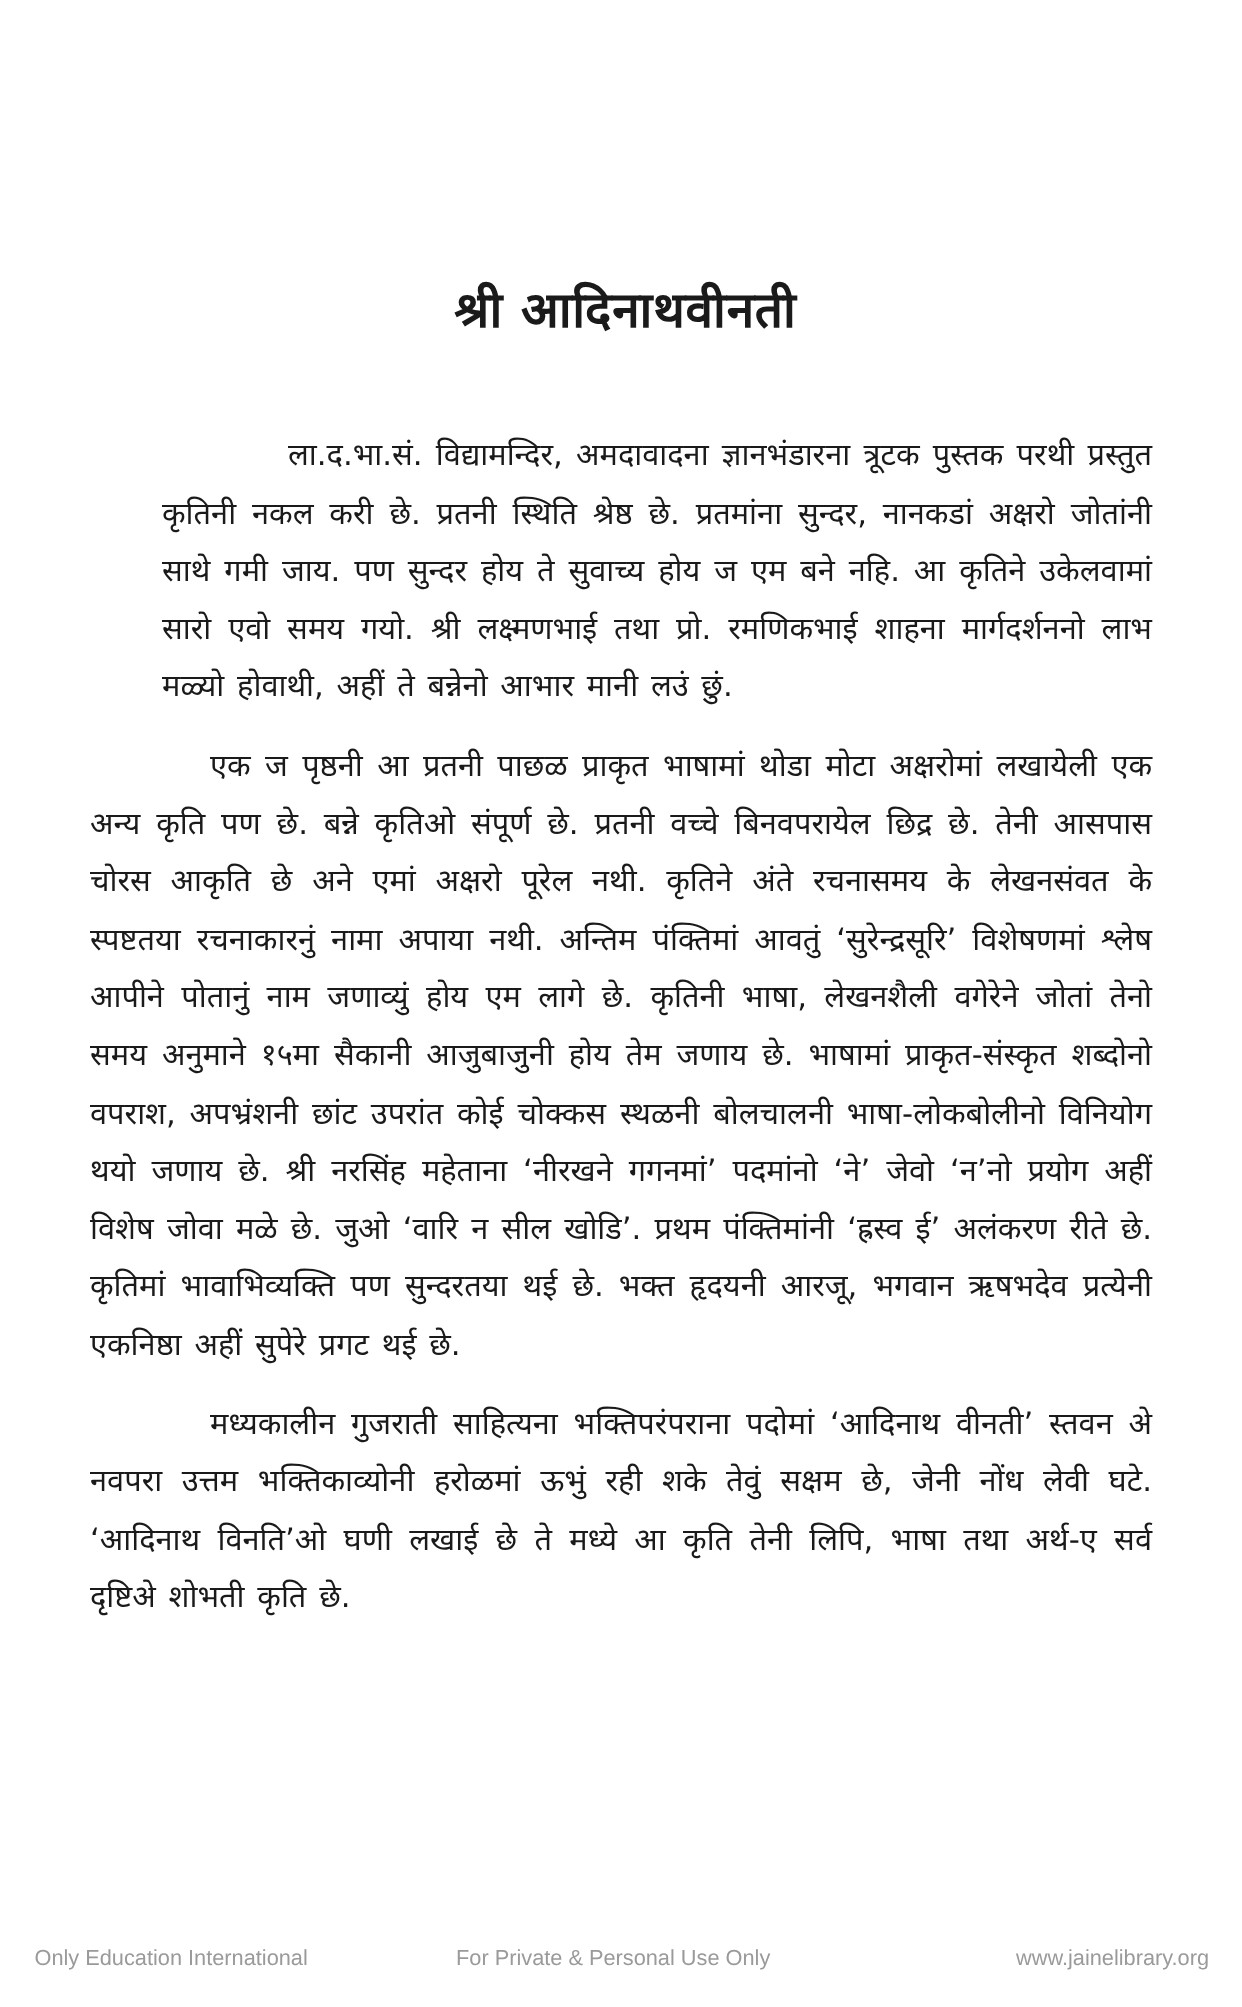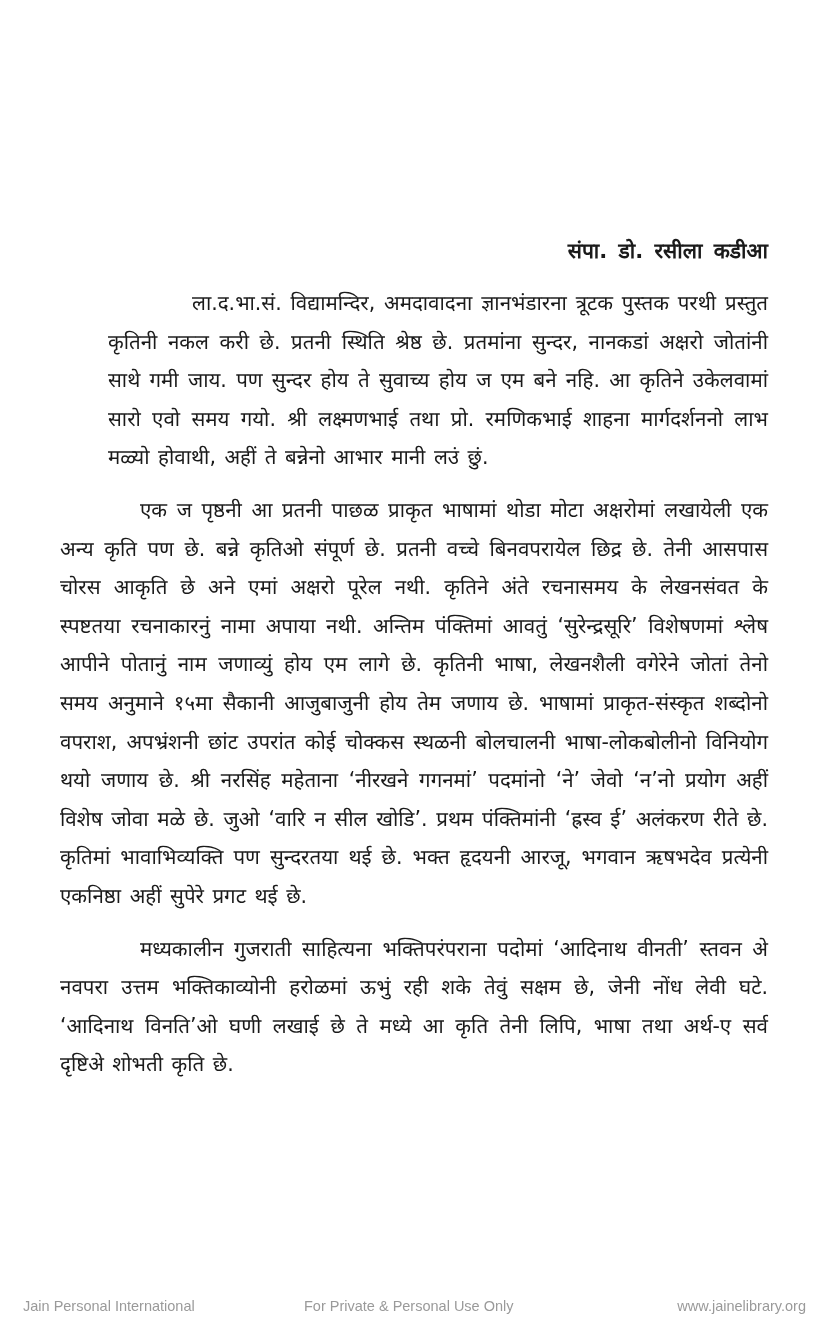--- a/index.html
+++ b/index.html
@@ -74,28 +74,28 @@
     }
     .footer .f-left { left: 23px; }
     .footer .f-center { left: 304px; }
     .footer .f-right { right: 22px; }
   </style>
 </head>
 <body>
 
 <div class="page">
 
+  <h1 class="title">श्री आदिनाथवीनती</h1>
 
-  <p class="editor">संपा. डो. रसीला कडीआ</p>
 
   <div class="body-text">
     <p class="para p1">ला.द.भा.सं. विद्यामन्दिर, अमदावादना ज्ञानभंडारना त्रूटक पुस्तक परथी प्रस्तुत कृतिनी नकल करी छे. प्रतनी स्थिति श्रेष्ठ छे. प्रतमांना सुन्दर, नानकडां अक्षरो जोतांनी साथे गमी जाय. पण सुन्दर होय ते सुवाच्य होय ज एम बने नहि. आ कृतिने उकेलवामां सारो एवो समय गयो. श्री लक्ष्मणभाई तथा प्रो. रमणिकभाई शाहना मार्गदर्शननो लाभ मळ्यो होवाथी, अहीं ते बन्नेनो आभार मानी लउं छुं.</p>
     <p class="para p2">एक ज पृष्ठनी आ प्रतनी पाछळ प्राकृत भाषामां थोडा मोटा अक्षरोमां लखायेली एक अन्य कृति पण छे. बन्ने कृतिओ संपूर्ण छे. प्रतनी वच्चे बिनवपरायेल छिद्र छे. तेनी आसपास चोरस आकृति छे अने एमां अक्षरो पूरेल नथी. कृतिने अंते रचनासमय के लेखनसंवत के स्पष्टतया रचनाकारनुं नामा अपाया नथी. अन्तिम पंक्तिमां आवतुं ‘सुरेन्द्रसूरि’ विशेषणमां श्लेष आपीने पोतानुं नाम जणाव्युं होय एम लागे छे. कृतिनी भाषा, लेखनशैली वगेरेने जोतां तेनो समय अनुमाने १५मा सैकानी आजुबाजुनी होय तेम जणाय छे. भाषामां प्राकृत-संस्कृत शब्दोनो वपराश, अपभ्रंशनी छांट उपरांत कोई चोक्कस स्थळनी बोलचालनी भाषा-लोकबोलीनो विनियोग थयो जणाय छे. श्री नरसिंह महेताना ‘नीरखने गगनमां’ पदमांनो ‘ने’ जेवो ‘न’नो प्रयोग अहीं विशेष जोवा मळे छे. जुओ ‘वारि न सील खोडि’. प्रथम पंक्तिमांनी ‘ह्रस्व ई’ अलंकरण रीते छे. कृतिमां भावाभिव्यक्ति पण सुन्दरतया थई छे. भक्त हृदयनी आरजू, भगवान ऋषभदेव प्रत्येनी एकनिष्ठा अहीं सुपेरे प्रगट थई छे.</p>
     <p class="para p3">मध्यकालीन गुजराती साहित्यना भक्तिपरंपराना पदोमां ‘आदिनाथ वीनती’ स्तवन अे नवपरा उत्तम भक्तिकाव्योनी हरोळमां ऊभुं रही शके तेवुं सक्षम छे, जेनी नोंध लेवी घटे. ‘आदिनाथ विनति’ओ घणी लखाई छे ते मध्ये आ कृति तेनी लिपि, भाषा तथा अर्थ-ए सर्व दृष्टिअे शोभती कृति छे.</p>
   </div>
 
   <div class="footer">
-    <span class="f-left">Jain Personal International</span>
+    <span class="f-left">Only Education International</span>
     <span class="f-center">For Private &amp; Personal Use Only</span>
     <span class="f-right">www.jainelibrary.org</span>
   </div>
 
 </div>
 
 </body></html>

